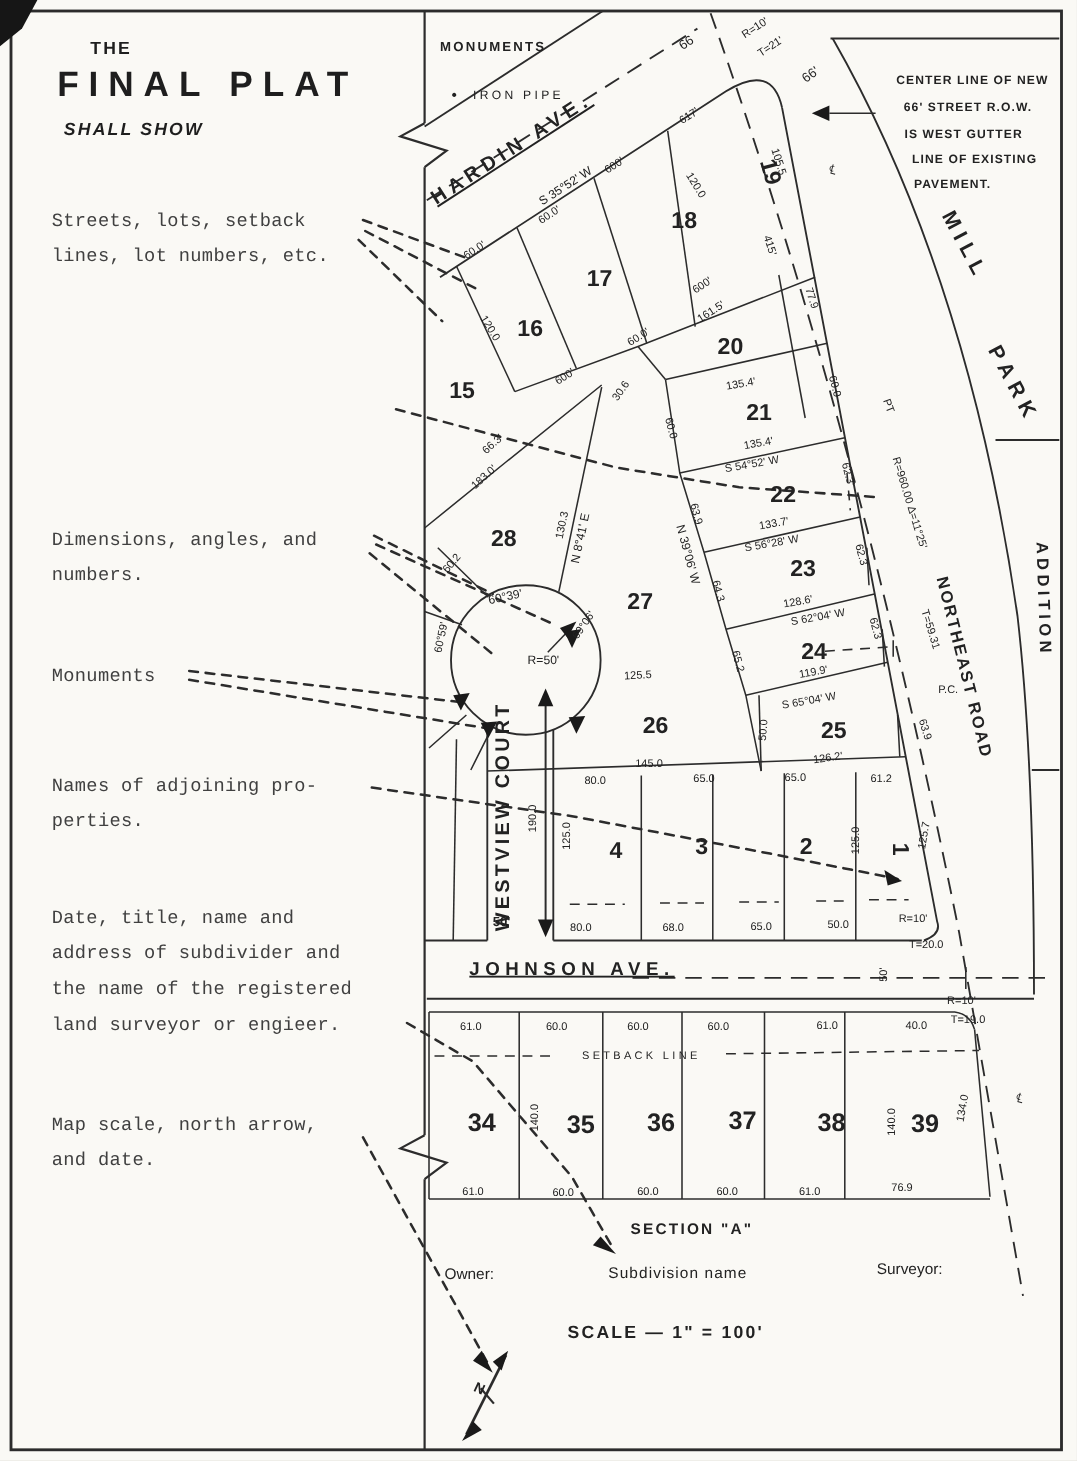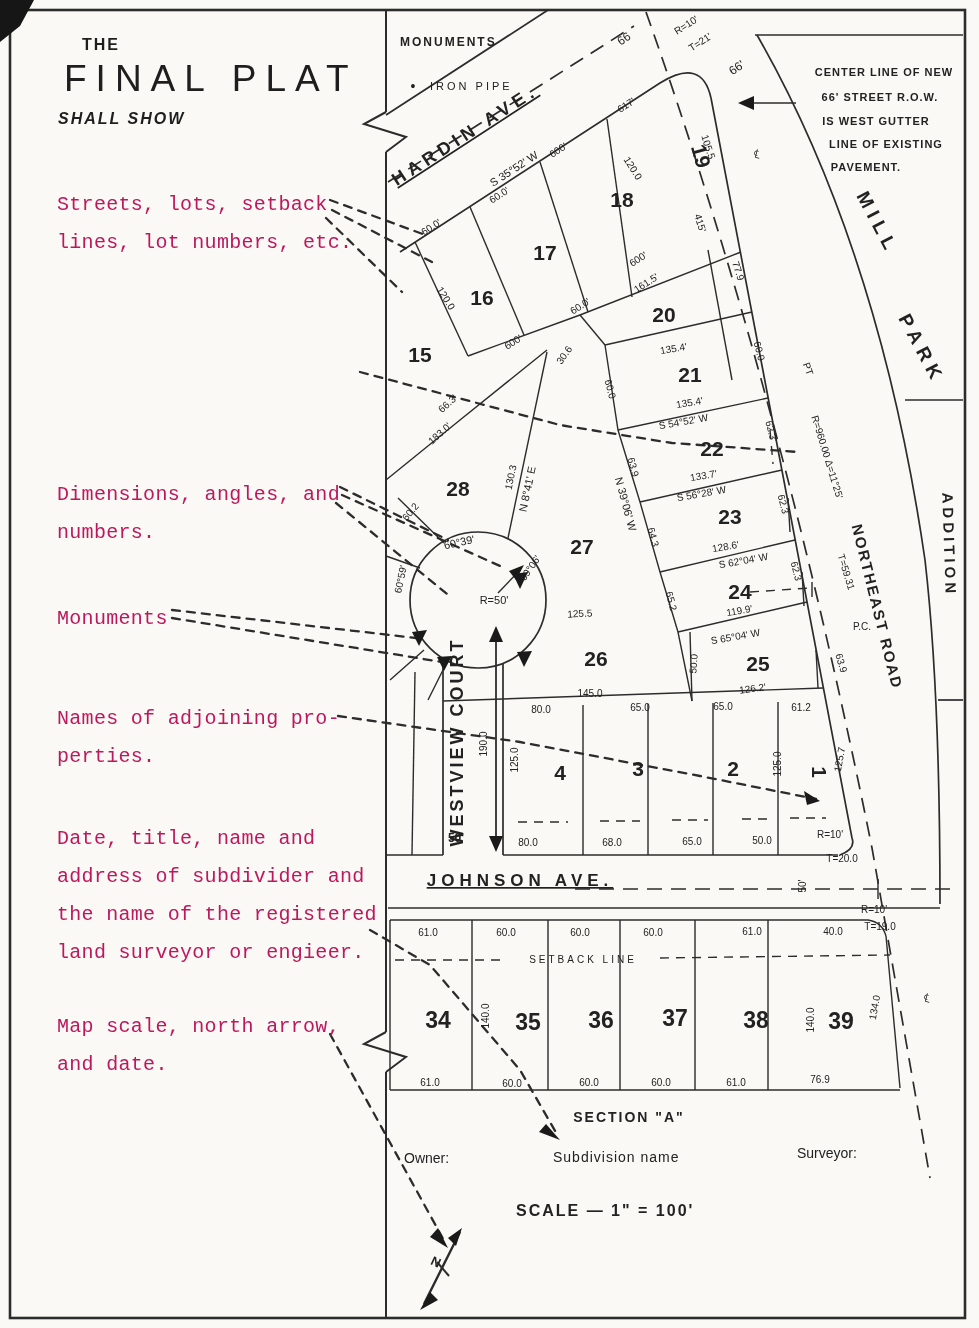--- a/index.html
+++ b/index.html
@@ -1,21 +1,21 @@
 <!DOCTYPE html>
 <html><head>
 <meta charset="utf-8">
 <style>
   html,body{margin:0;padding:0;background:#dedcd6;}
   .page{position:relative;width:979px;height:1328px;background:#faf9f5;overflow:hidden;
         font-family:"Liberation Sans",sans-serif;color:#1e1e1e;}
-  .anno{position:absolute;left:57px;font-family:"Liberation Mono","DejaVu Sans Mono",monospace;
-        font-size:20px;line-height:1.9;white-space:pre;color:#be185d;letter-spacing:.3px;}
+  .anno{position:absolute;left:47px;font-family:"Liberation Mono","DejaVu Sans Mono",monospace;
+        font-size:17px;line-height:1.9;white-space:pre;color:#404040;letter-spacing:.3px;}
   .t-the{position:absolute;left:58px;top:36px;font-size:16px;font-weight:700;letter-spacing:2px;margin-left:24px;}
-  .t-final{position:absolute;left:52px;top:58px;font-size:37px;font-weight:400;letter-spacing:9px;margin-left:12px;}
+  .t-final{position:absolute;left:52px;top:58px;font-size:32px;font-weight:700;letter-spacing:9px;}
   .t-shall{position:absolute;left:58px;top:110px;font-size:16px;font-weight:700;letter-spacing:2px;font-style:italic;}
   svg text{fill:#222;font-family:"Liberation Sans",sans-serif;}
   svg .ink{stroke:#2c2c2c;fill:none;}
 </style>
 </head>
 <body>
 
 <div class="page">
 
   <svg id="plat" width="979" height="1328" viewBox="0 0 979 1328" style="position:absolute;left:0;top:0">

